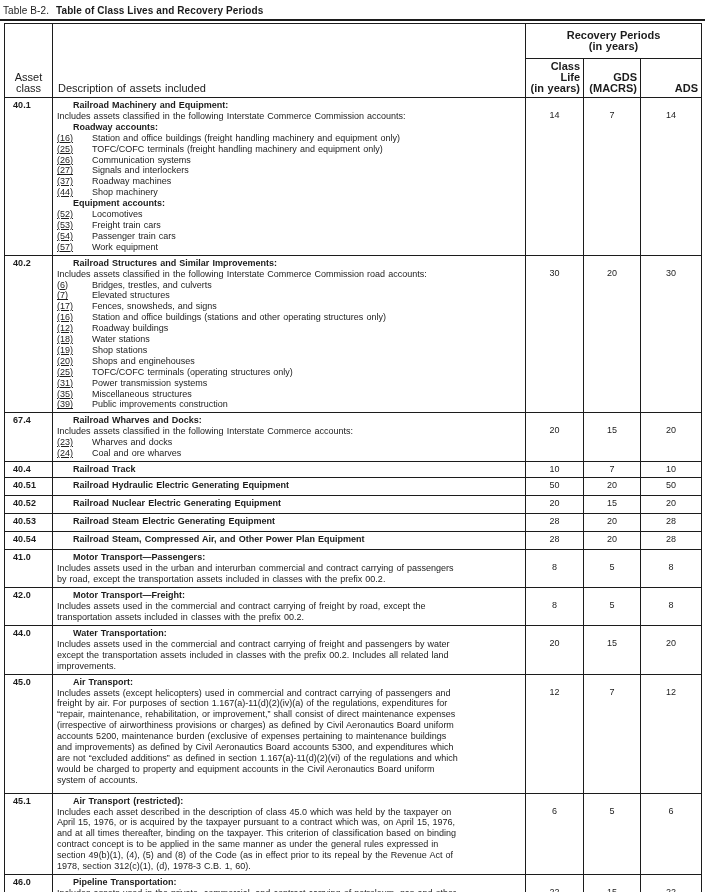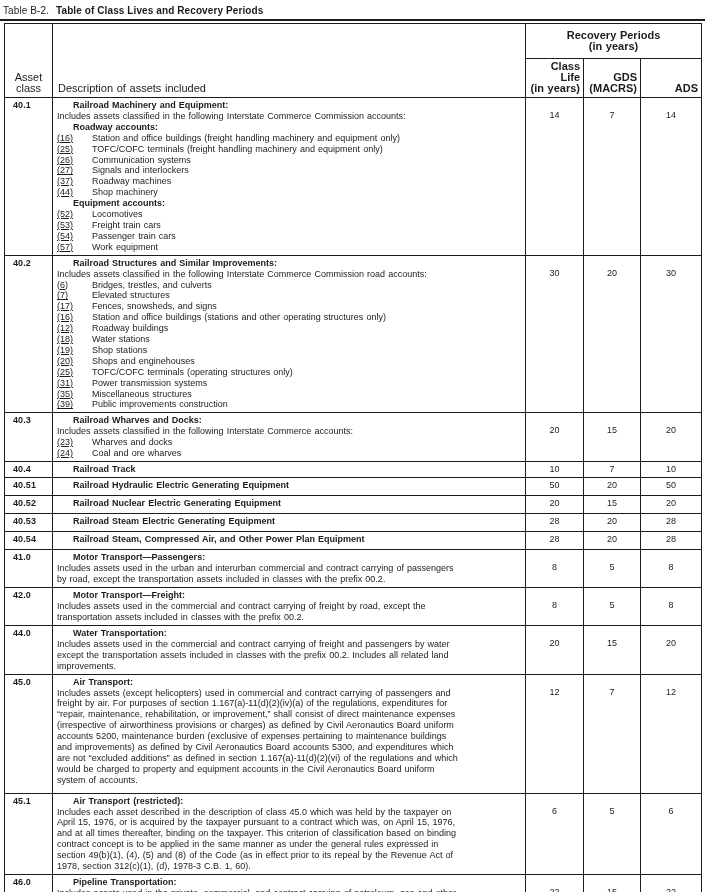--- a/index.html
+++ b/index.html
@@ -179,21 +179,21 @@
             <div class="item">
               <span class="num">(39)</span>
               <span class="itxt">Public improvements construction</span>
             </div>
           </td>
           <td class="val pad">30</td>
           <td class="val pad">20</td>
           <td class="val pad">30</td>
         </tr>
         <tr style="height: 43px;">
-          <td class="asset-cell">40.3</td>
+          <td class="asset-cell">67.4</td>
           <td class="desc-cell">
             <div class="bold-line">Railroad Wharves and Docks:</div>
             <div class="para">Includes assets classified in the following Interstate Commerce accounts:</div>
             <div class="item">
               <span class="num">(23)</span>
               <span class="itxt">Wharves and docks</span>
             </div>
             <div class="item">
               <span class="num">(24)</span>
               <span class="itxt">Coal and ore wharves</span>

